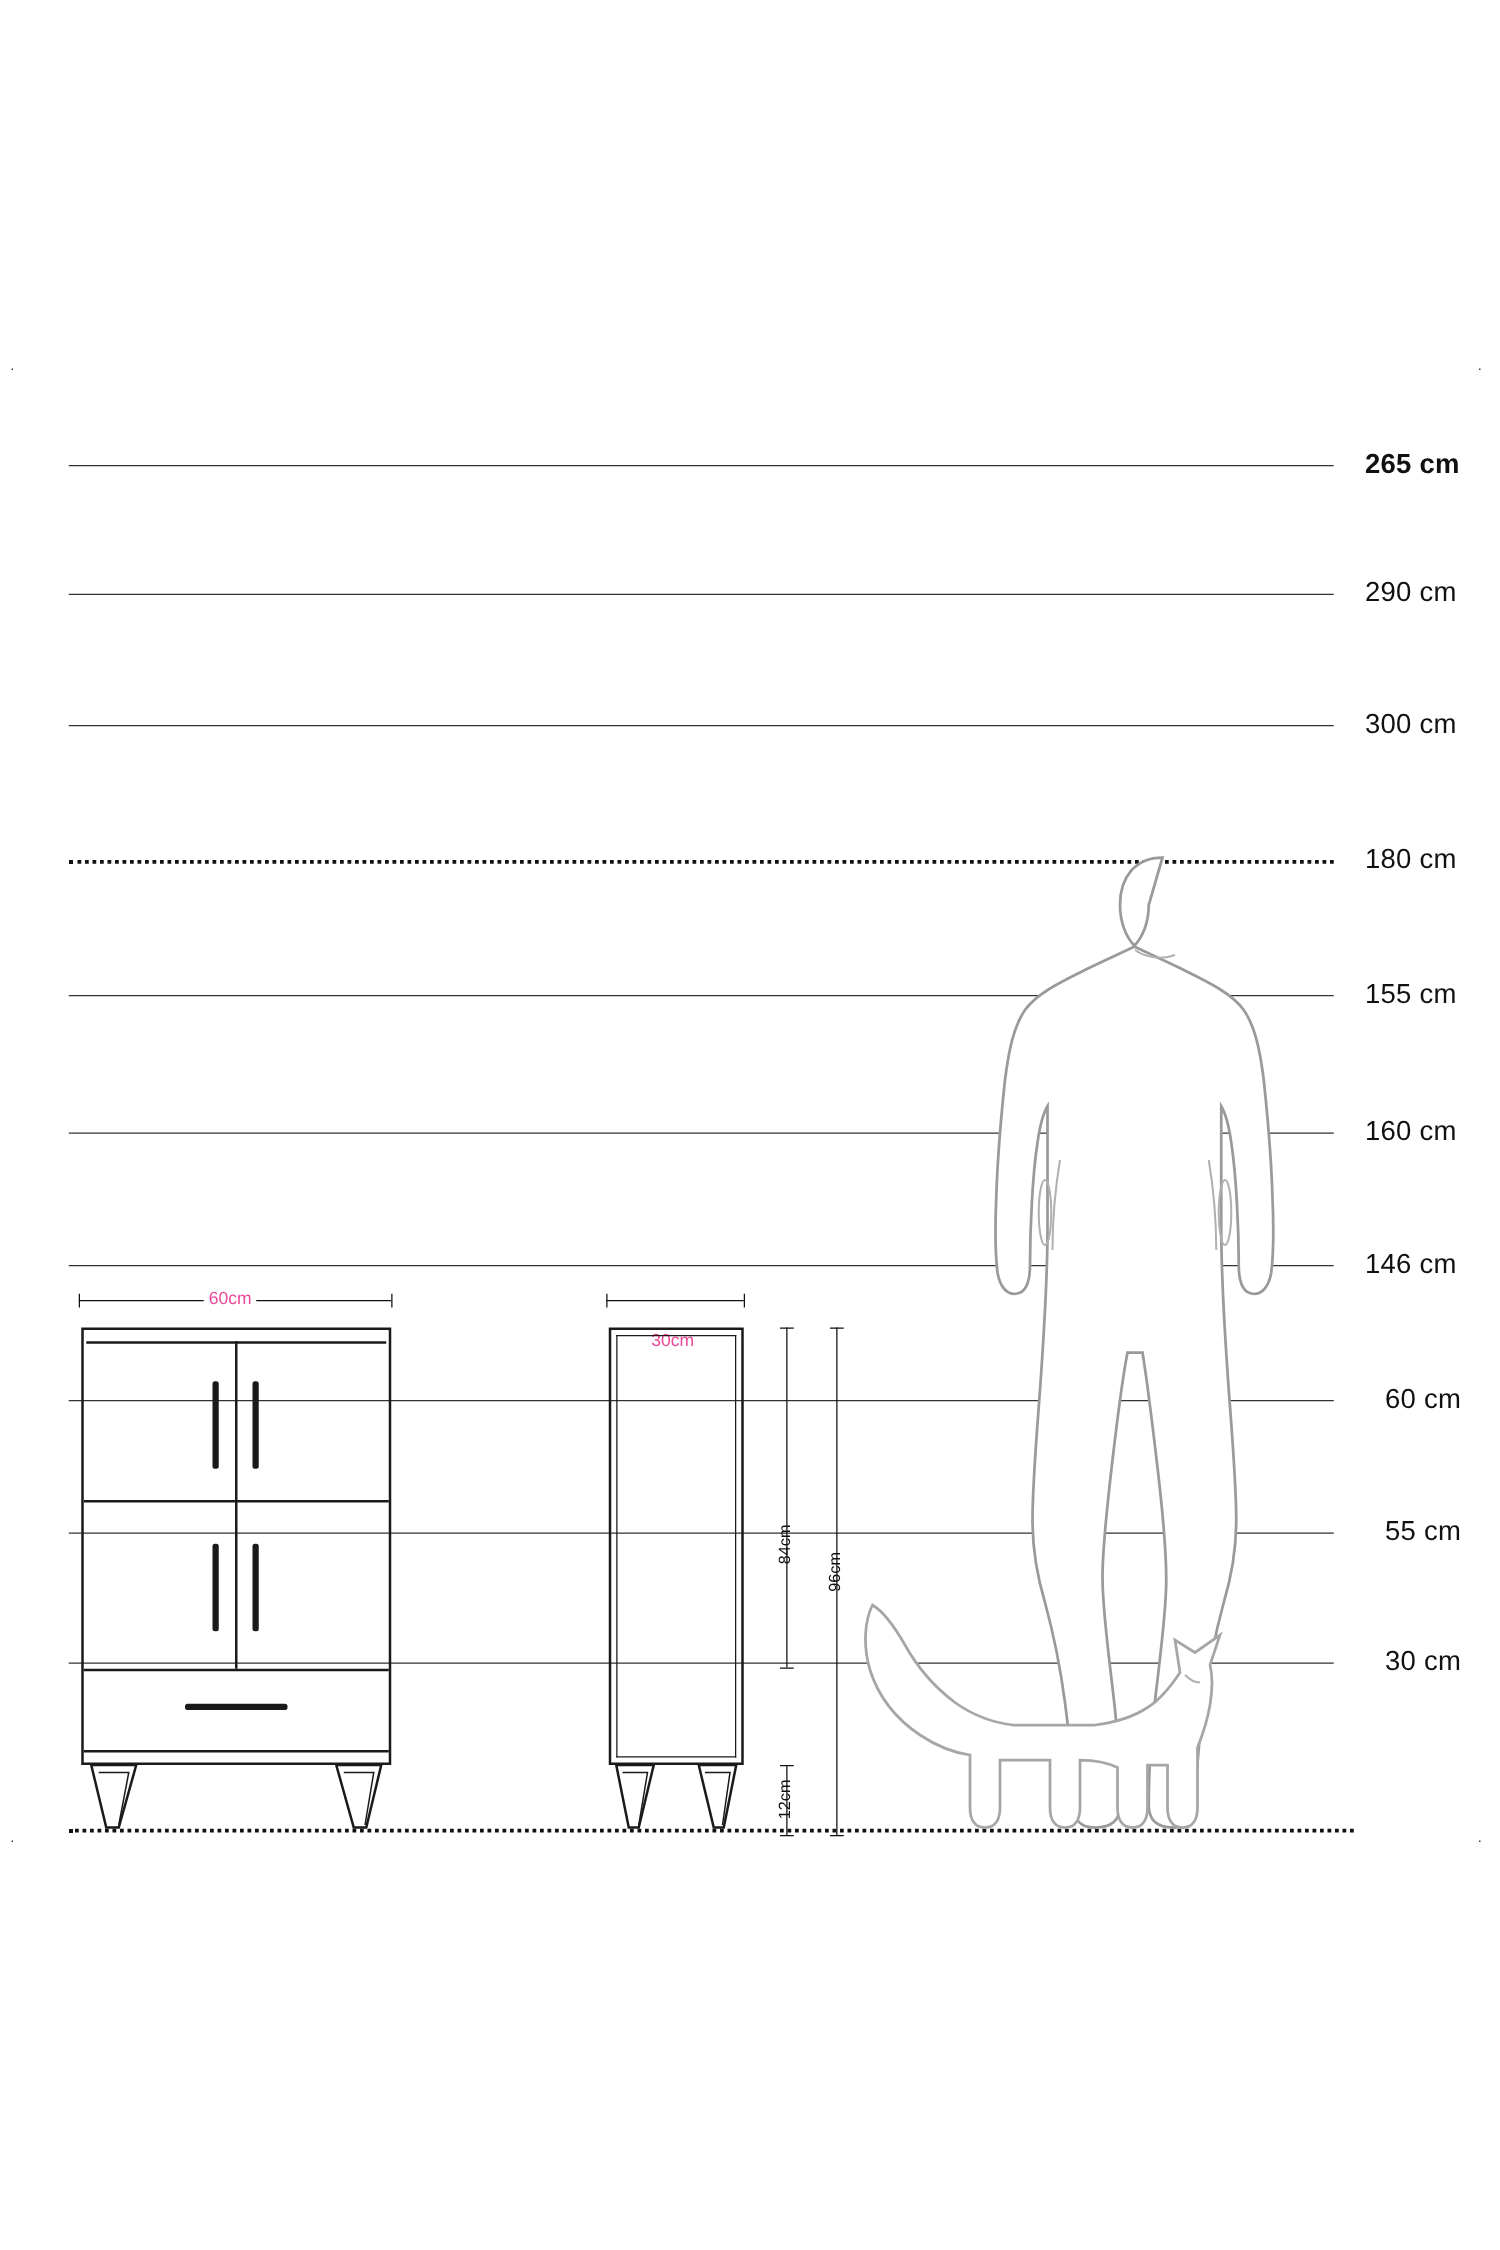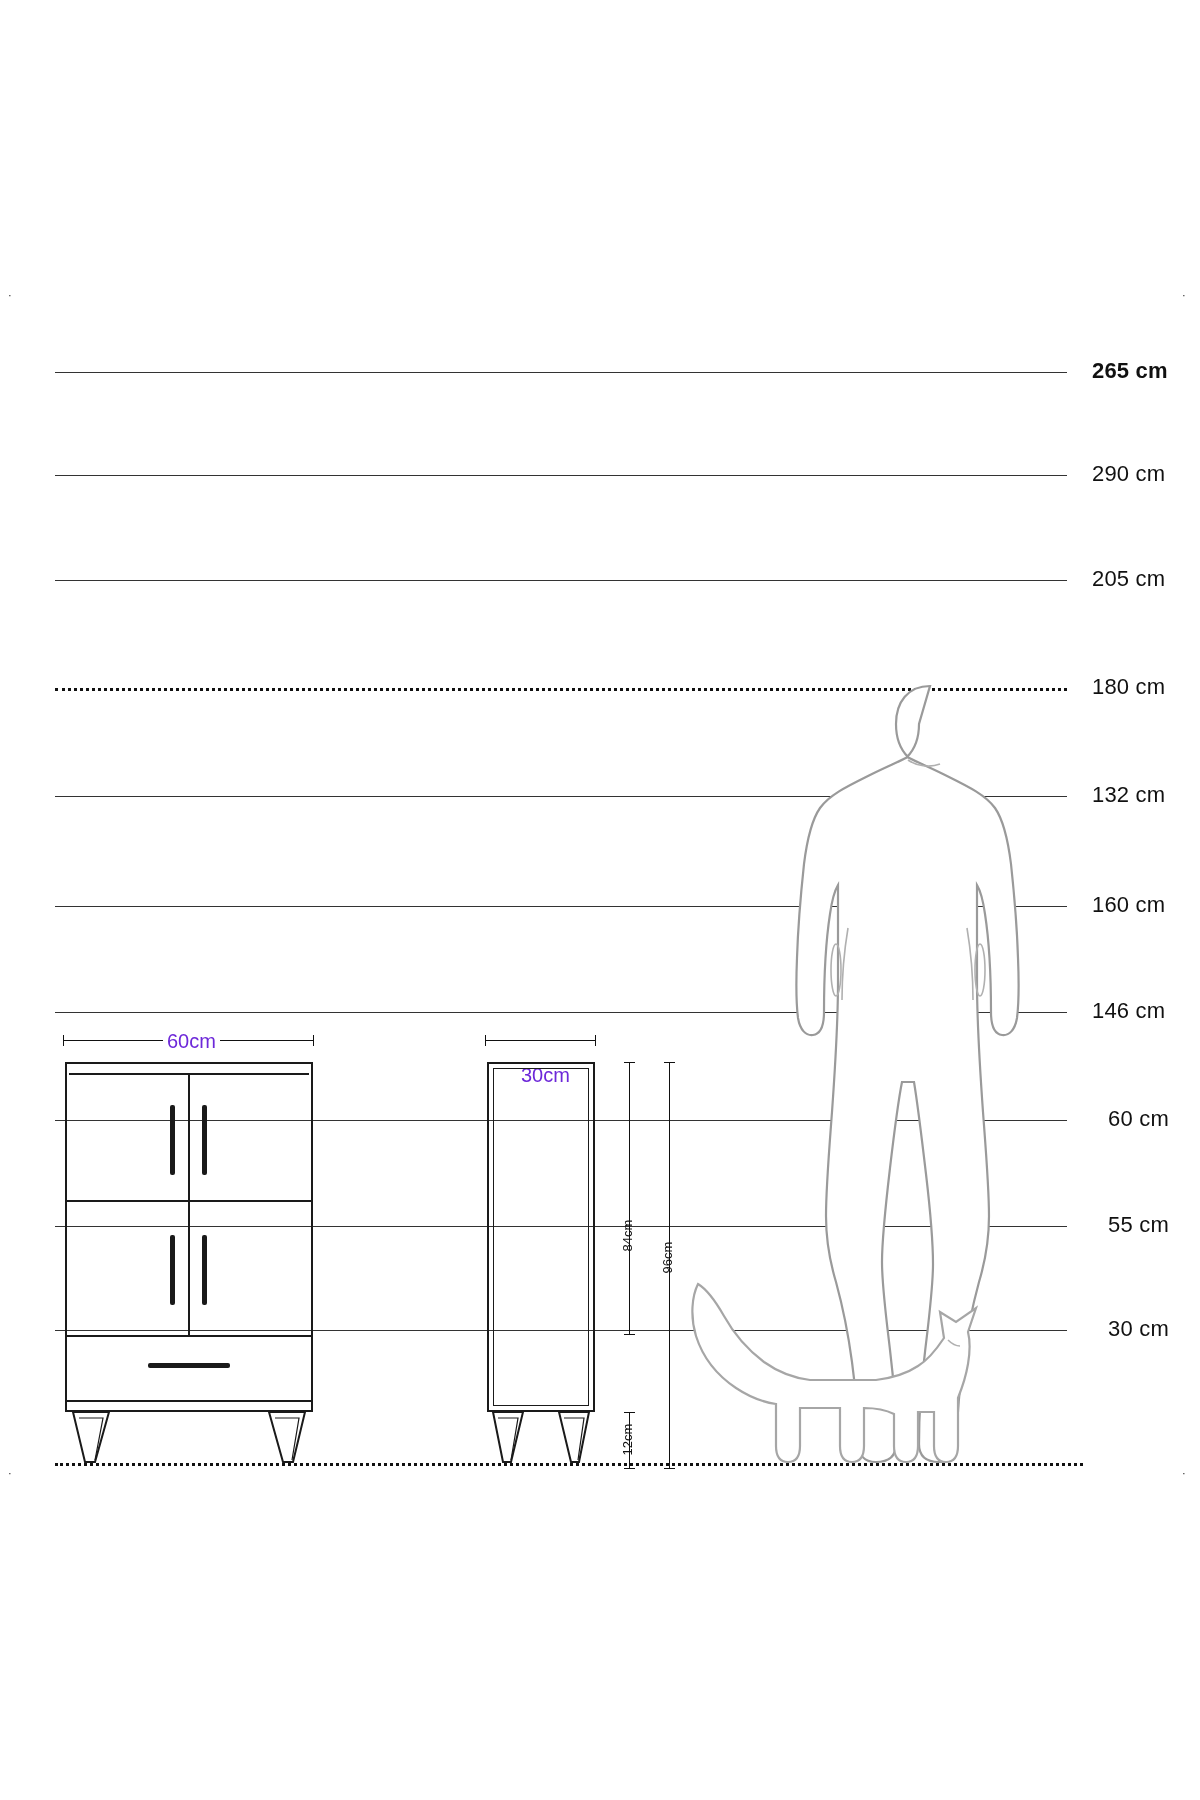--- a/index.html
+++ b/index.html
@@ -18,21 +18,21 @@
 
   
   .outline{position:absolute;border:2px solid #1a1a1a;box-sizing:border-box;background:transparent;}
   .thinline{position:absolute;background:#1a1a1a;}
 
   .handle{position:absolute;background:#1a1a1a;border-radius:2px;}
 
   
   .dim-h{position:absolute;height:0;border-top:1.2px solid #111;}
   .dim-cap{position:absolute;width:0;height:11px;border-left:1.2px solid #111;}
-  .dim-label{position:absolute;font-size:20px;background:#fff;padding:0 4px;color:#6d28d9;white-space:nowrap;}
+  .dim-label{position:absolute;font-size:14px;background:#fff;padding:0 4px;color:#ec4899;white-space:nowrap;}
   .dim-v{position:absolute;width:0;border-left:1.2px solid #111;}
   .dim-cap-h{position:absolute;height:0;width:11px;border-top:1.2px solid #111;}
   .dim-vlabel{position:absolute;font-size:13px;color:#111;white-space:nowrap;
                transform-origin:center center;}
 
   svg{display:block;overflow:visible;}
   .sil{fill:#ffffff;stroke:#9a9a9a;stroke-width:2.2;}
   .sil-detail{fill:none;stroke:#b0b0b0;stroke-width:1.6;}
   .cat{fill:#ffffff;stroke:#a6a6a6;stroke-width:2.2;}
 
@@ -48,27 +48,27 @@
   <div class="corner" style="left:8px;top:1470px;">·</div>
   <div class="corner" style="left:1182px;top:1470px;">·</div>
 
   <div class="hline thin" style="left:55px;top:372px;width:1012px;"></div>
   <div class="scale-label" style="left:1092px;top:358px;font-weight:bold;">265 cm</div>
 
   <div class="hline thin" style="left:55px;top:475px;width:1012px;"></div>
   <div class="scale-label" style="left:1092px;top:461px;">290 cm</div>
 
   <div class="hline thin" style="left:55px;top:580px;width:1012px;"></div>
-  <div class="scale-label" style="left:1092px;top:566px;">205 cm</div>
+  <div class="scale-label" style="left:1092px;top:566px;">300 cm</div>
 
   <div class="hline dotted" style="left:55px;top:688px;width:1012px;"></div>
   <div class="scale-label" style="left:1092px;top:674px;">180 cm</div>
 
   <div class="hline thin" style="left:55px;top:796px;width:1012px;"></div>
-  <div class="scale-label" style="left:1092px;top:782px;">132 cm</div>
+  <div class="scale-label" style="left:1092px;top:782px;">155 cm</div>
 
   <div class="hline thin" style="left:55px;top:906px;width:1012px;"></div>
   <div class="scale-label" style="left:1092px;top:892px;">160 cm</div>
 
   <div class="hline thin" style="left:55px;top:1012px;width:1012px;"></div>
   <div class="scale-label" style="left:1092px;top:998px;">146 cm</div>
 
   <div class="hline thin" style="left:55px;top:1120px;width:1012px;"></div>
   <div class="scale-label" style="left:1108px;top:1106px;">60 cm</div>
 

